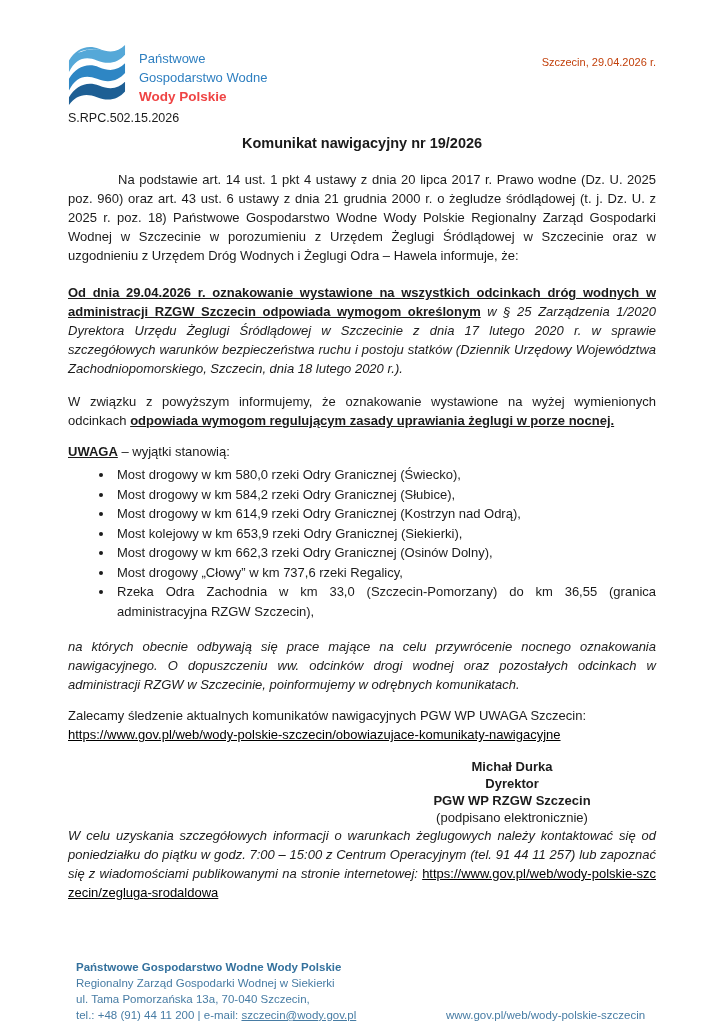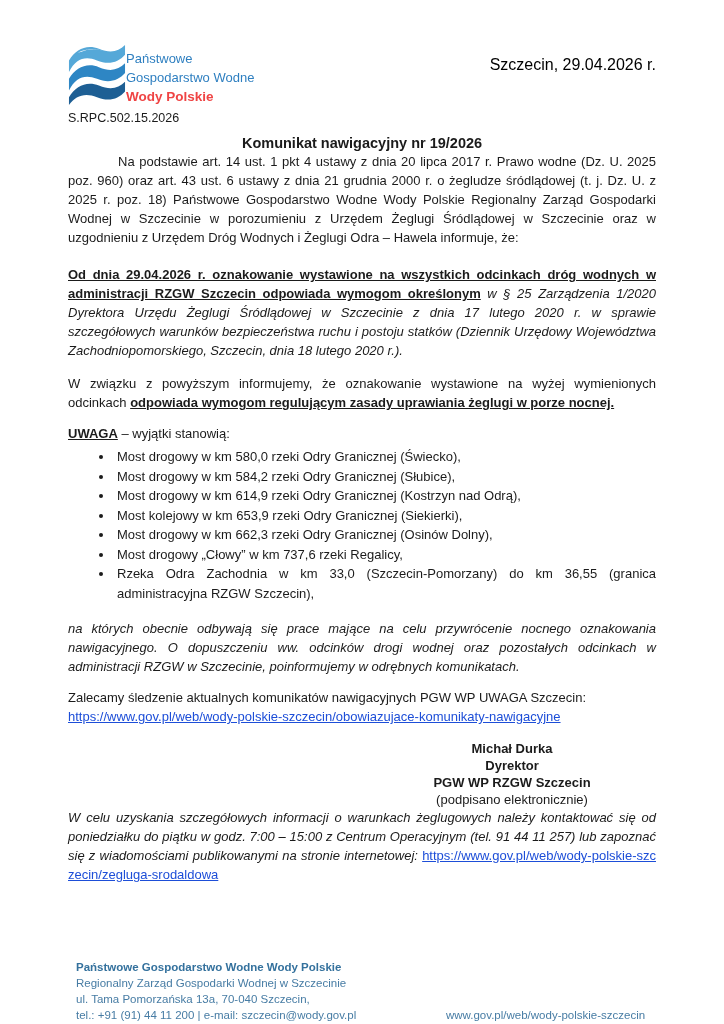--- a/index.html
+++ b/index.html
@@ -6,55 +6,55 @@
   html,body { background:#e9e9e9; }
   body { font-family:"Liberation Sans", sans-serif; }
   .page {
     position:relative; width:724px; height:1024px; margin:0 auto;
     background:#ffffff; color:#1b1b1b; overflow:hidden;
   }
   .content { padding:42px 68px 0 68px; }
 
   
   .header { display:flex; justify-content:space-between; align-items:flex-start; }
-  .logo-block { display:flex; align-items:center; }
+  .logo-block { display:flex; align-items:center; gap:13px; }
   .logo-icon { width:58px; height:64px; flex:0 0 auto; }
   .logo-text { padding-top:6px; font-size:13px; line-height:19px; color:#2e7fc0; }
   .logo-text .wp { font-weight:bold; color:#ef4444; font-size:13.5px; }
-  .date { font-size:16px; padding-top:14px; color:#000000; }
+  .date { font-size:11px; padding-top:14px; color:#c2410c; }
   .ref { font-size:12.5px; line-height:16px; margin-top:4px; }
   .title { font-size:14.5px; line-height:18px; font-weight:bold; text-align:center; margin-top:8px; }
 
   
   .p { font-size:13px; line-height:19px; text-align:justify; }
   .indent { text-indent:50px; }
-  .mt-p1 { }
+  .mt-p1 { margin-top:18px; }
   .mt-p2 { margin-top:18px; }
   .mt-p3 { margin-top:14px; }
   .mt-uwaga { margin-top:12px; }
   .mt-p4 { margin-top:16px;font-style:italic; }
   .mt-p5 { margin-top:12px; }
   .bu { font-weight:bold; text-decoration:underline; }
   .it { font-style:italic; }
-  .link { color:#1d4ed8; text-decoration:underline; cursor:pointer; word-break:break-all; }
+  .link { color:#000000; text-decoration:underline; cursor:pointer; word-break:break-all; }
 
   ul.exceptions { margin-top:4px; padding-left:46px; }
   ul.exceptions li { font-size:13px; line-height:19.5px; text-align:justify; padding-left:3px; }
 
   .signature { width:300px; margin:14px 0 0 294px; text-align:center; font-size:13px; line-height:17px; }
   .signature .sig-bold { font-weight:bold; }
 
   .italic-p { font-style:italic; }
   .italic-p .link { font-style:normal; }
 
   
   .footer { position:absolute; left:76px; top:959px; width:572px; font-size:11.5px; line-height:16px; color:#477ca4; }
   .footer .f-bold { font-weight:bold; color:#34719d; }
   .footer .f-row { position:relative; }
-  .footer .f-mail { color:#477ca4; cursor:pointer;text-align:right; }
+  .footer .f-mail { color:#477ca4; text-decoration:underline; cursor:pointer;text-align:right; }
   .footer .f-site { position:absolute; left:370px; top:0; }
 </style>
 </head>
 <body>
 
 <div class="page">
   <div class="content">
 
     <div class="header">
       <div class="logo-block">
@@ -106,20 +106,20 @@
       <div class="sig-bold">PGW WP RZGW Szczecin</div>
       <div>(podpisano elektronicznie)</div>
     </div>
 
     <p class="p italic-p"><span>W celu uzyskania szczegółowych informacji o warunkach żeglugowych należy kontaktować się od poniedziałku do piątku w godz. 7:00 – 15:00 z Centrum Operacyjnym (tel. 91 44 11 257) lub zapoznać się z wiadomościami publikowanymi na stronie internetowej: </span><a class="link">https://www.gov.pl/web/wody-polskie-szczecin/zegluga-srodaldowa</a></p>
 
   </div>
 
   <div class="footer">
     <div class="f-bold">Państwowe Gospodarstwo Wodne Wody Polskie</div>
-    <div>Regionalny Zarząd Gospodarki Wodnej w Szczecinie</div>
+    <div>Regionalny Zarząd Gospodarki Wodnej w Siekierki</div>
     <div>ul. Tama Pomorzańska 13a, 70-040 Szczecin,</div>
     <div class="f-row">
-      <span>tel.: +91 (91) 44 11 200 | e-mail: </span><a class="f-mail">szczecin@wody.gov.pl</a>
+      <span>tel.: +48 (91) 44 11 200 | e-mail: </span><a class="f-mail">szczecin@wody.gov.pl</a>
       <span class="f-site">www.gov.pl/web/wody-polskie-szczecin</span>
     </div>
   </div>
 </div>
 
 </body></html>

